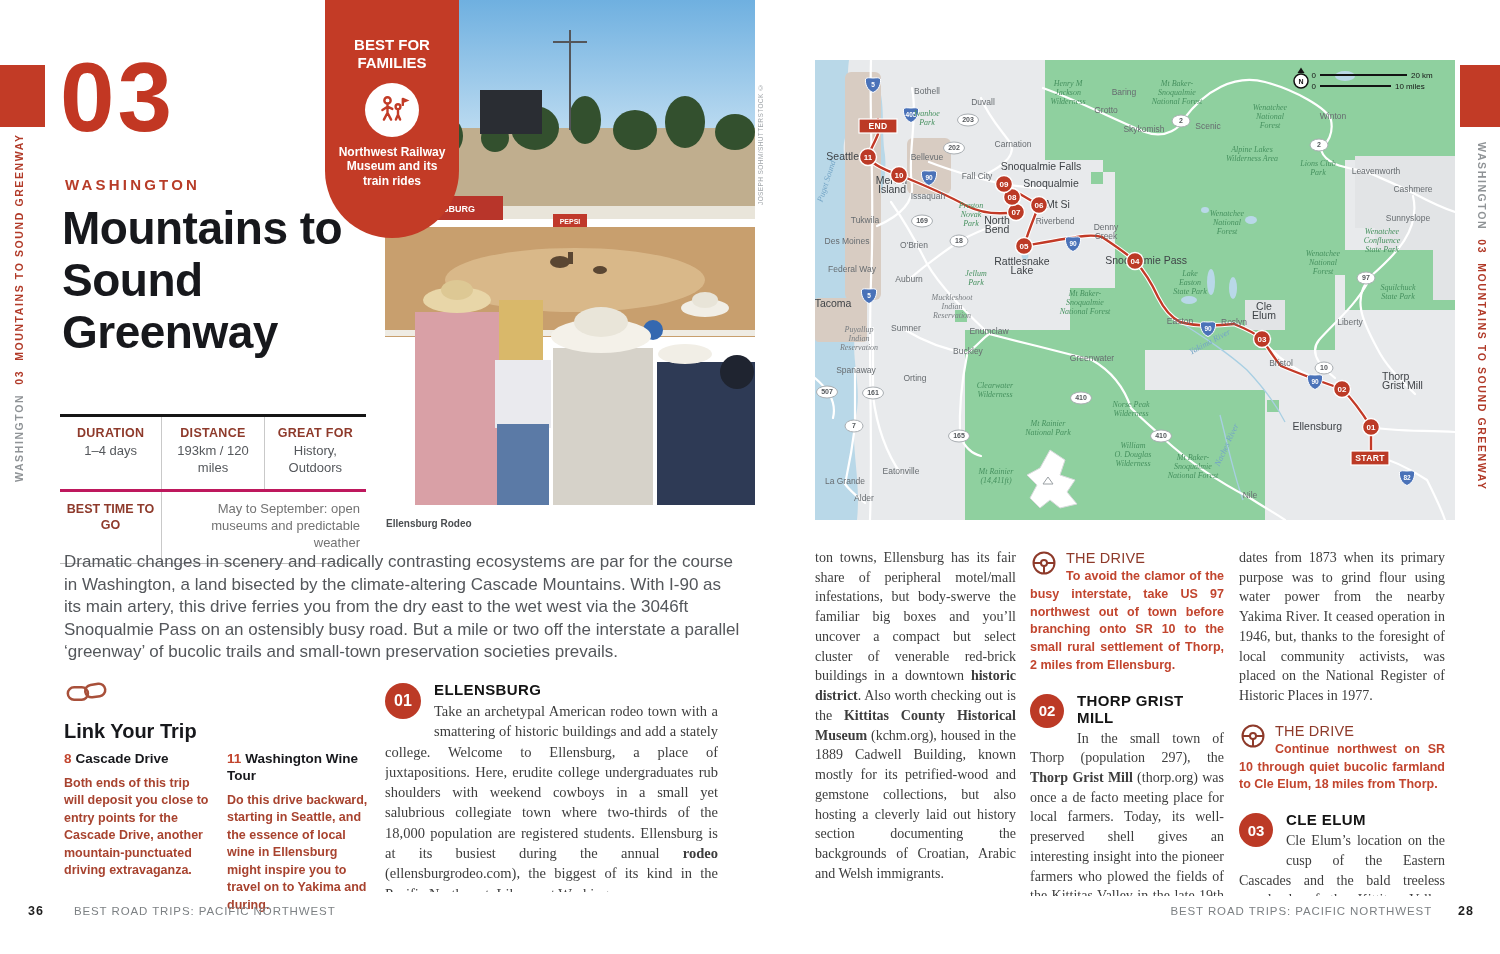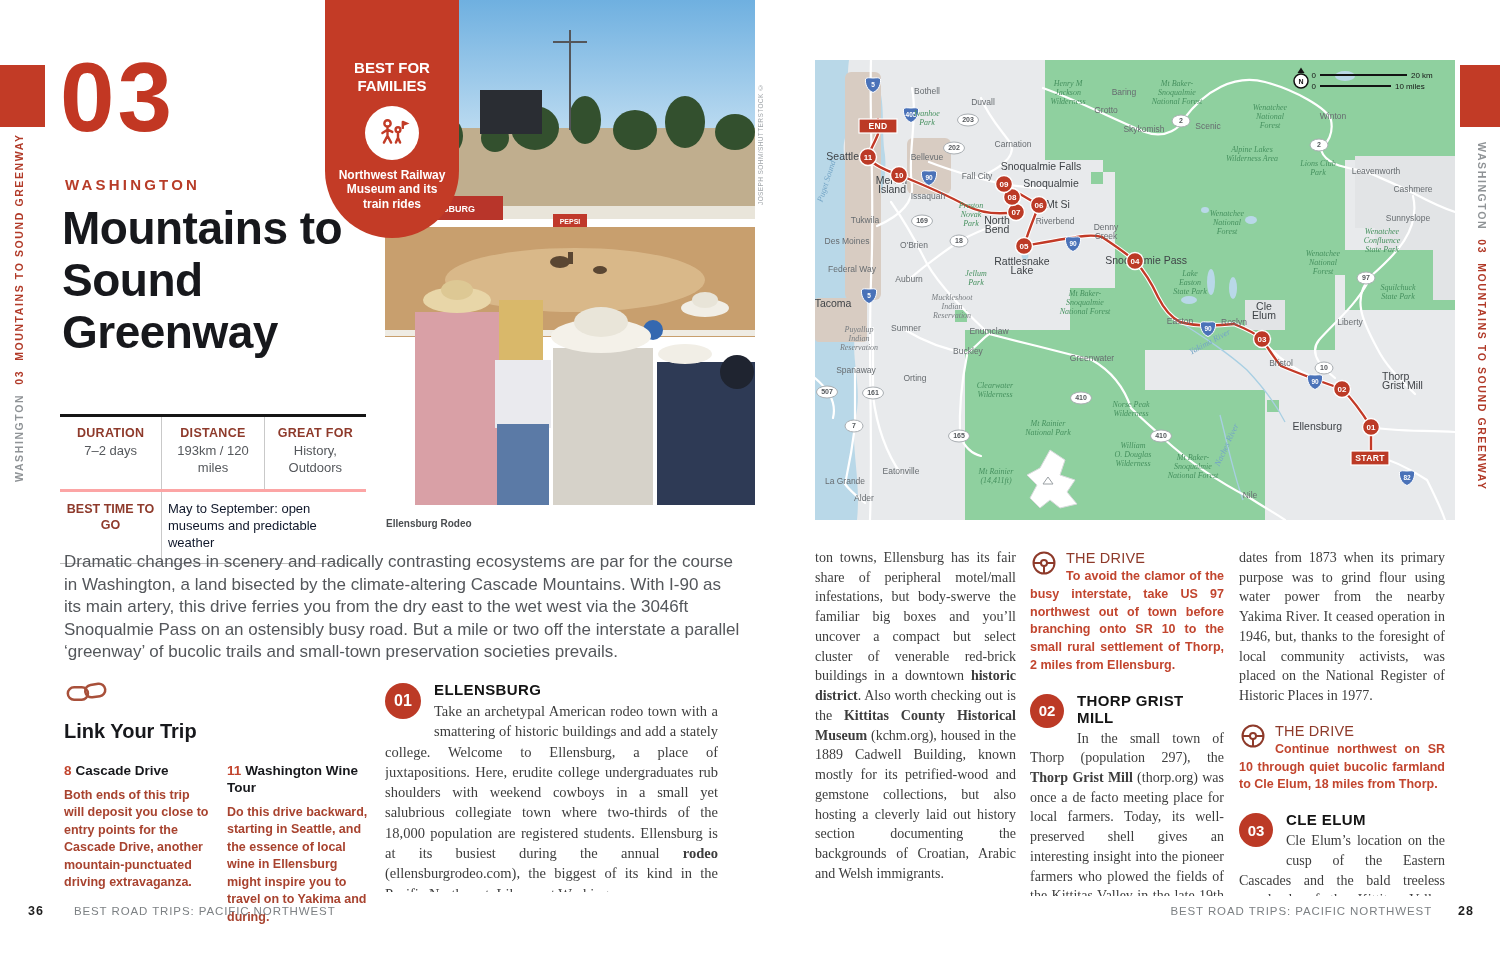--- a/index.html
+++ b/index.html
@@ -23,52 +23,52 @@
   
   .trip-num{position:absolute;left:60px;top:48px;font-size:98px;font-weight:bold;
     letter-spacing:3px;color:#c23723;line-height:1}
   .region{position:absolute;left:65px;top:176px;font-size:15px;font-weight:bold;
     letter-spacing:3.2px;color:#b73c28}
   .title{position:absolute;left:62px;top:203px;width:340px;font-size:46px;line-height:1.13;
     font-weight:bold;color:#17181c;letter-spacing:-.5px}
 
   
   .stats{position:absolute;left:60px;top:414px;width:306px;border-top:3px solid #161616}
-  .stats-row1{display:flex;border-bottom:3px solid #fca5a5}
+  .stats-row1{display:flex;border-bottom:3px solid #be185d}
   .stats-cell{flex:1;text-align:center;padding:9px 4px 12px}
   .stats-cell+.stats-cell{border-left:1px solid #c9c9c9}
   .stats-h{font-size:12.5px;font-weight:bold;color:#8e3a2b;letter-spacing:.3px}
   .stats-v{font-size:13px;color:#55585c;line-height:1.3;margin-top:3px}
   .stats-row2{display:flex;border-bottom:1.5px solid #bcbcbc}
   .stats-row2 .lab{width:33%;text-align:center;padding:9px 4px 12px;
     font-size:12.5px;font-weight:bold;color:#8e3a2b;line-height:1.3}
-  .stats-row2 .val{flex:1;border-left:1px solid #c9c9c9;text-align:left;
-    padding:9px 6px 12px;font-size:13px;color:#0f172a;line-height:1.3}
+  .stats-row2 .val{flex:1;border-left:1px solid #c9c9c9;text-align:right;
+    padding:9px 6px 12px;font-size:13px;color:#737373;line-height:1.3}
 
   
   .photo{position:absolute;left:385px;top:0;width:370px;height:505px;overflow:hidden}
   .photo svg{display:block}
   .caption{position:absolute;left:386px;top:518px;font-size:10px;font-weight:bold;color:#4a4d50}
   .credit{position:absolute;left:757px;top:55px;height:150px;writing-mode:vertical-rl;
     transform:rotate(180deg);font-size:6.5px;letter-spacing:.4px;color:#a0a5a9}
   .badge{position:absolute;left:325px;top:0;width:134px;height:238px;background:#c33b26;
-    border-radius:0 0 67px 67px;text-align:center;padding-top:59px;color:#fff;z-index:5}
+    border-radius:0 0 67px 67px;text-align:center;padding-top:36px;color:#fff;z-index:5}
   .badge .b1{font-size:15px;font-weight:bold;line-height:1.22}
   .badge .circ{width:54px;height:54px;border-radius:50%;background:#fff;margin:10px auto 8px;
     display:flex;align-items:center;justify-content:center}
   .badge .desc{font-size:12px;font-weight:bold;line-height:1.24;padding:0 8px}
 
   
   .intro{position:absolute;left:64px;top:551px;width:676px;font-size:17px;line-height:1.33;
     color:#54575b}
 
   
   .lyt{position:absolute;left:64px;top:678px;width:308px}
   .lyt h3{font-size:20px;font-weight:bold;color:#17181c;margin-top:8px}
-  .lyt-cols{display:flex;gap:18px;margin-top:20px}
+  .lyt-cols{display:flex;gap:18px;margin-top:8px}
   .lyt-col{flex:1}
   .lyt-t{font-size:13.5px;font-weight:bold;color:#17181c;line-height:1.25}
   .lyt-t .n{color:#c2452e;margin-right:4px}
   .lyt-b{font-size:12.5px;font-weight:bold;color:#a8432f;line-height:1.4;margin-top:7px}
 
   
   .article{position:absolute;left:385px;top:680px;width:333px;max-height:212px;overflow:hidden}
   .serif{font-family:"Liberation Serif","DejaVu Serif",serif;font-size:14.5px;line-height:1.4;
     color:#3d3d3d;text-align:justify}
   .serif .b{font-weight:bold}
@@ -127,21 +127,21 @@
   </div>
 
   <div class="trip-num">03</div>
   <div class="region">WASHINGTON</div>
   <h1 class="title">Mountains to Sound Greenway</h1>
 
   <div class="stats">
     <div class="stats-row1">
       <div class="stats-cell">
         <div class="stats-h">DURATION</div>
-        <div class="stats-v">7–2 days</div>
+        <div class="stats-v">1–4 days</div>
       </div>
       <div class="stats-cell">
         <div class="stats-h">DISTANCE</div>
         <div class="stats-v">193km / 120 miles</div>
       </div>
       <div class="stats-cell">
         <div class="stats-h">GREAT FOR</div>
         <div class="stats-v">History, Outdoors</div>
       </div>
     </div>

